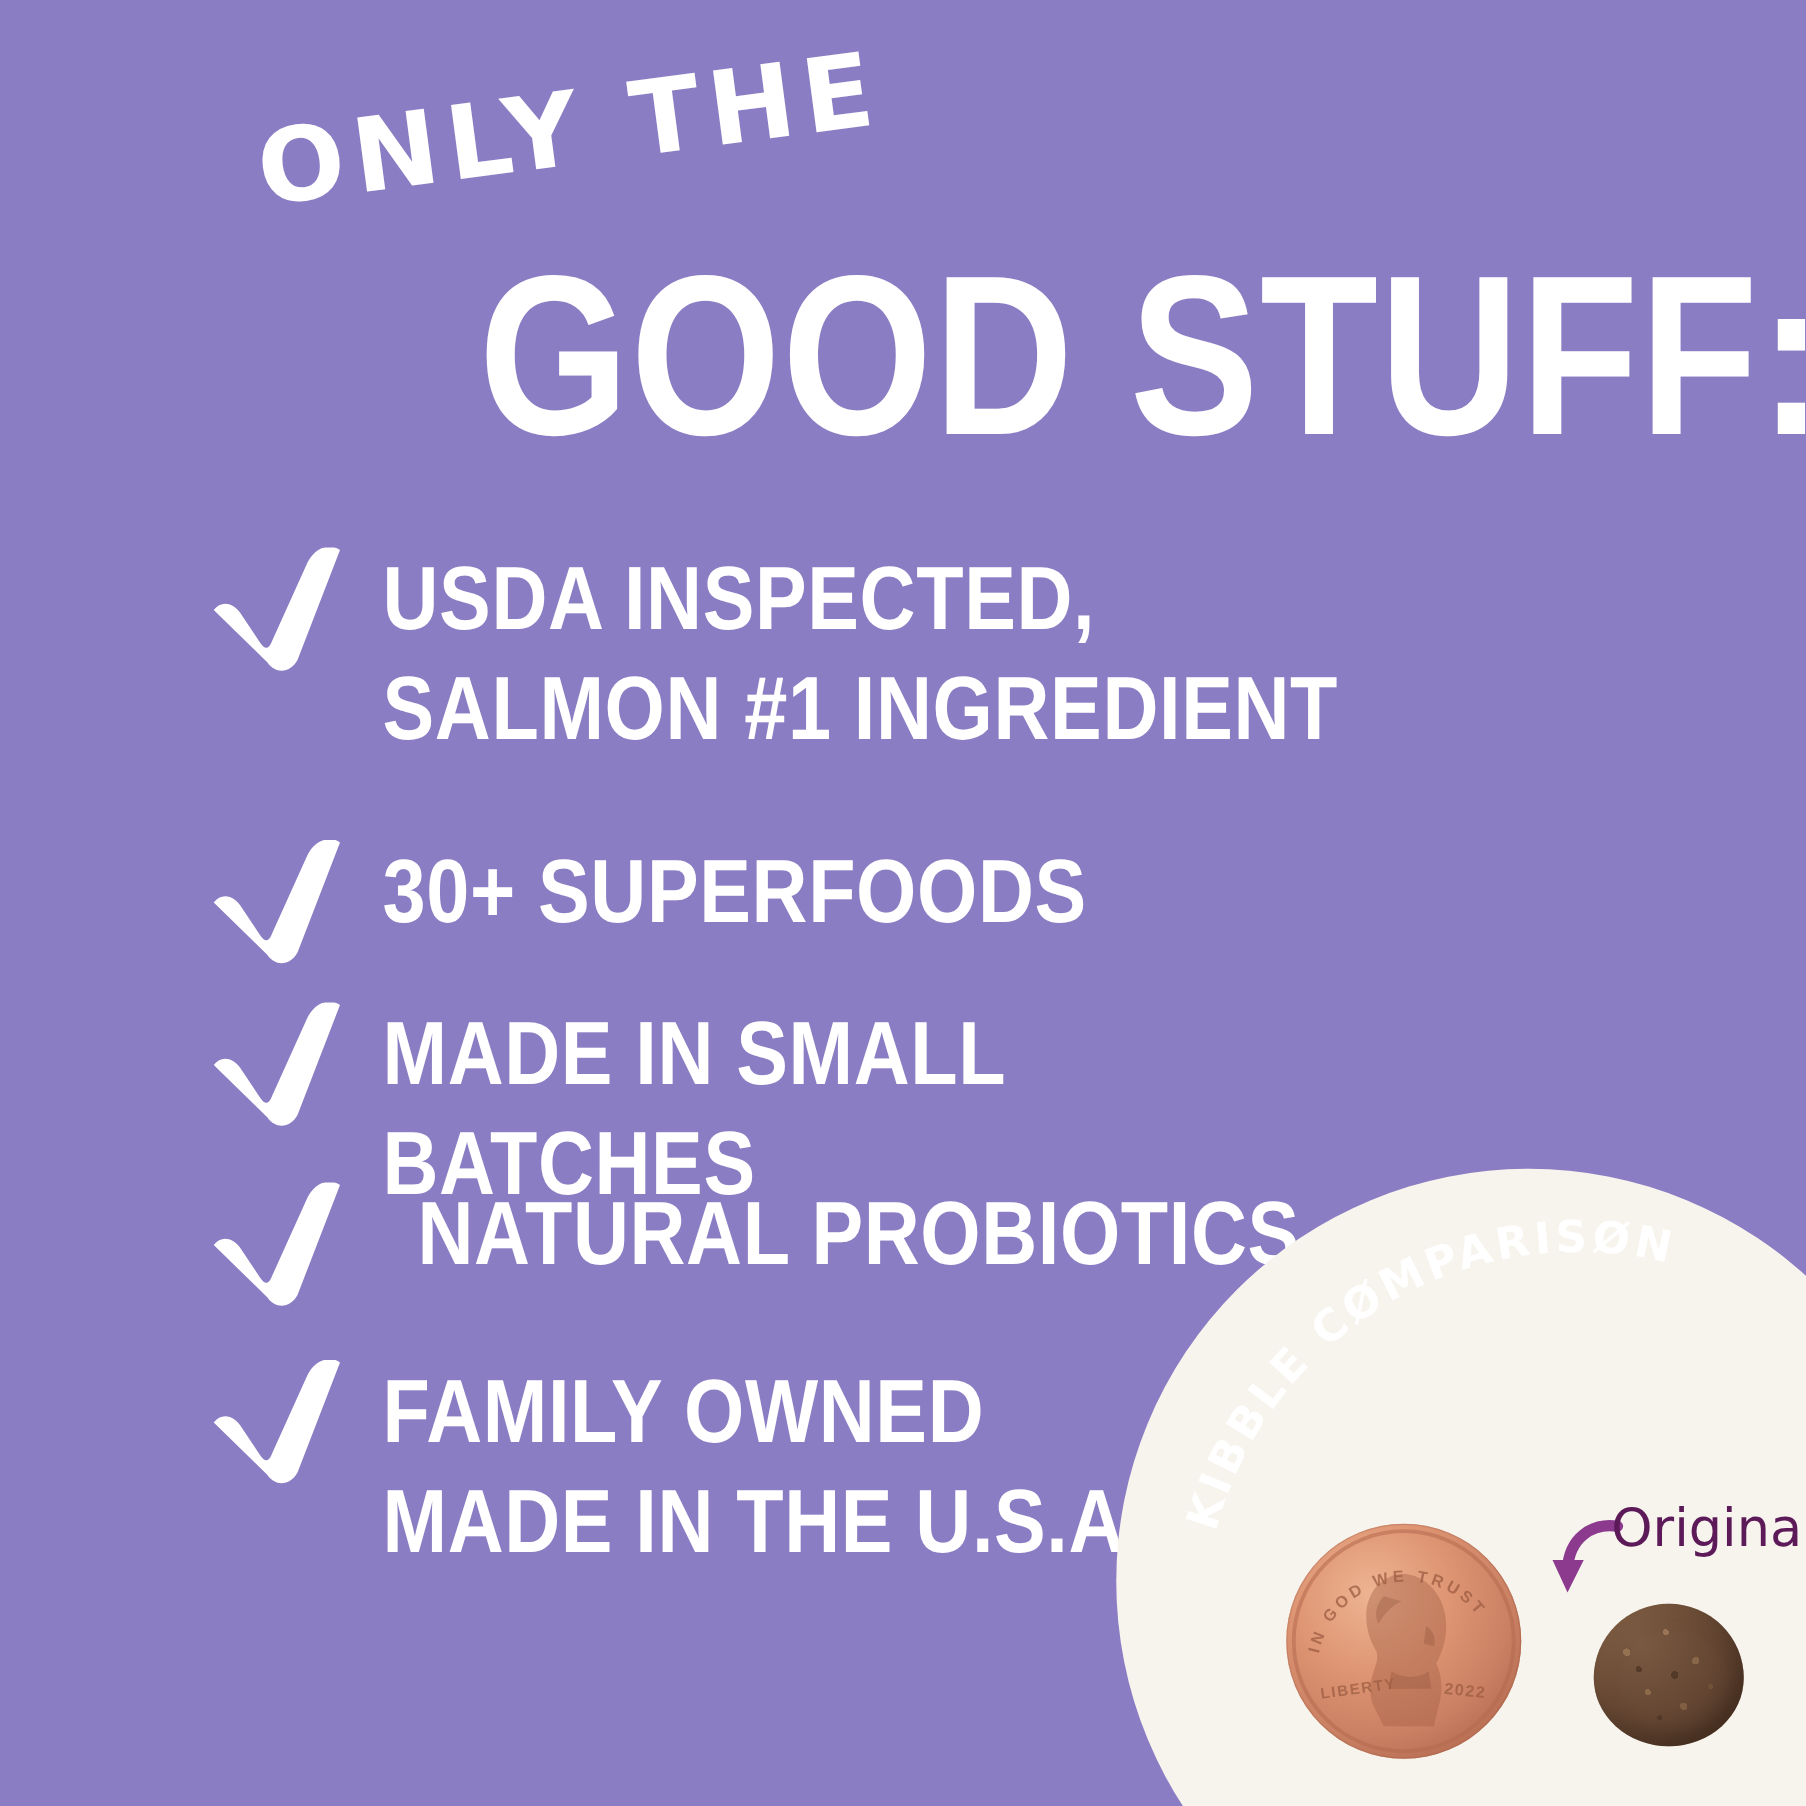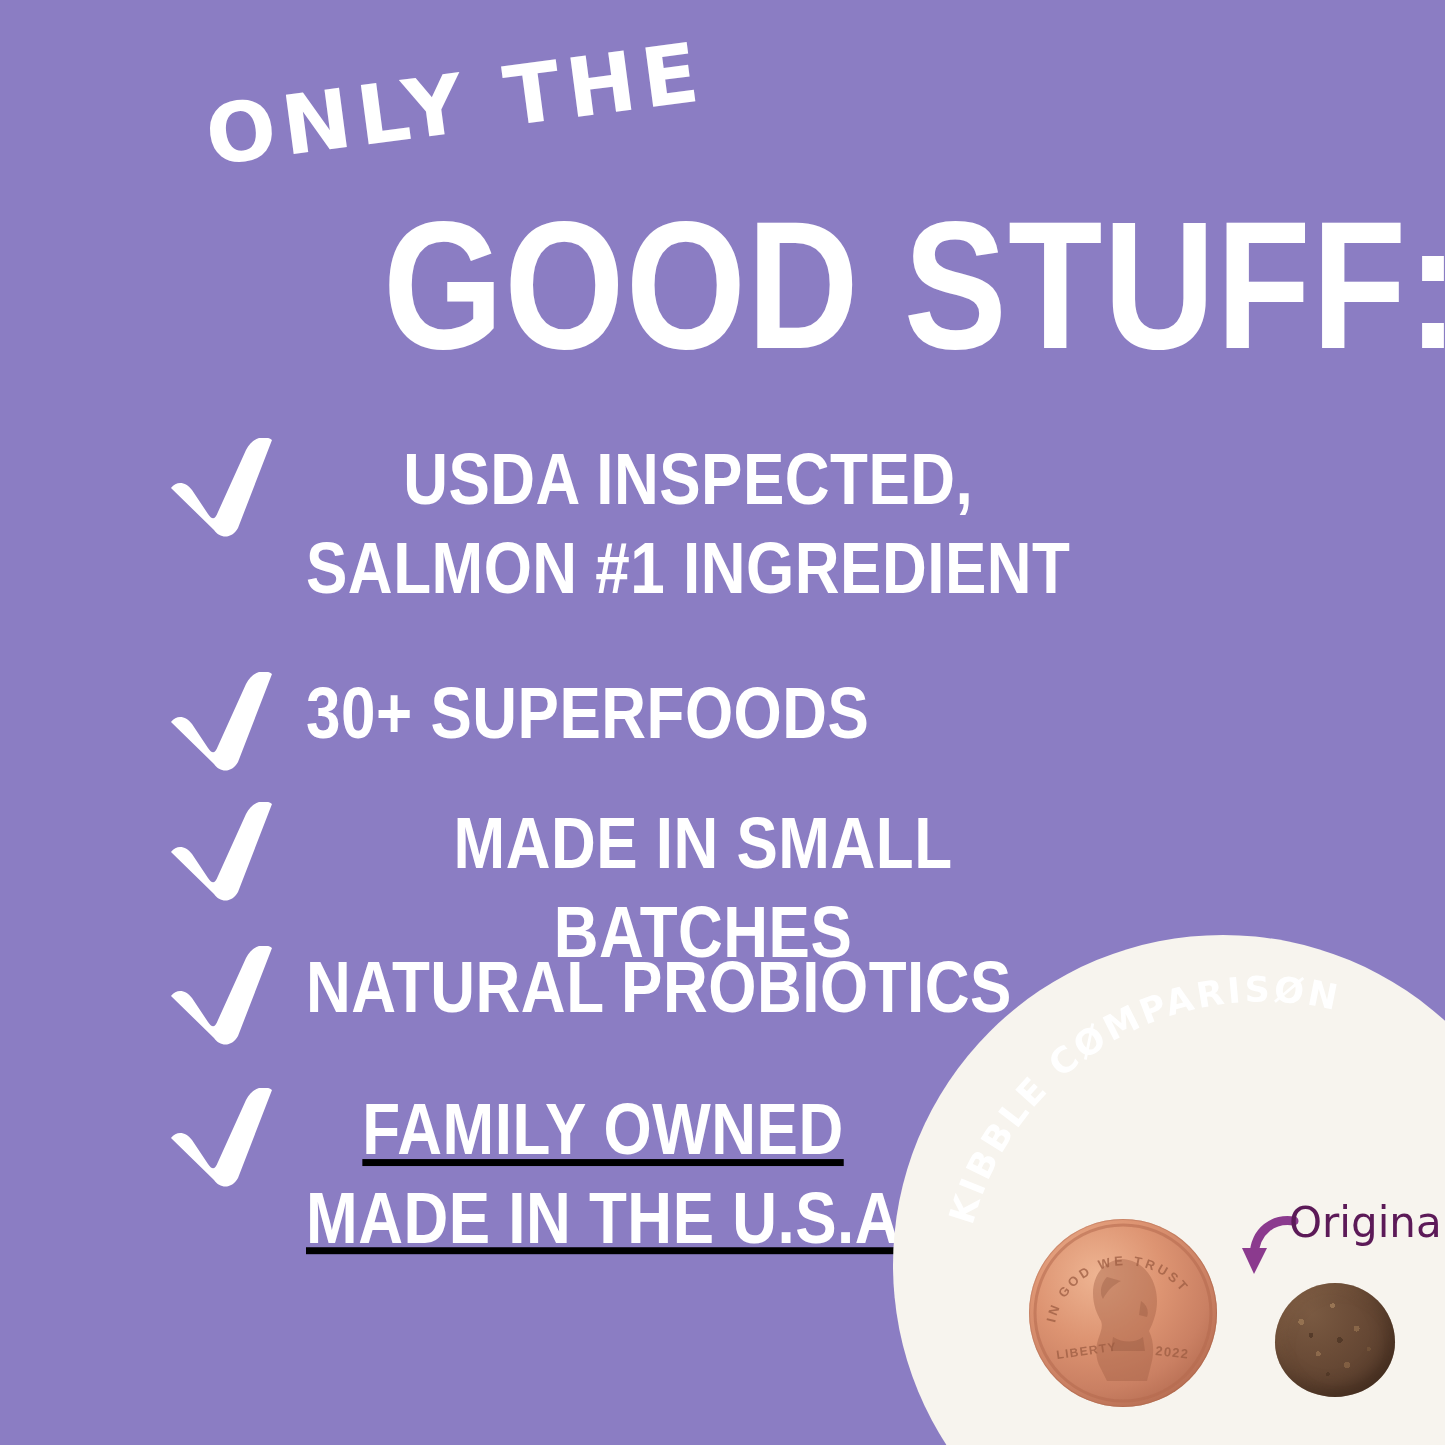--- a/index.html
+++ b/index.html
@@ -66,28 +66,27 @@
     left: 0;
     top: 432px;
     width: 1100px;
   }
 
   .check-row {
     position: absolute;
     left: 168px;
     display: flex;
     align-items: flex-start;
-    text-align: center;
   }
 
   .check-row.r0 { top: 0px; }
   .check-row.r1 { top: 234px; }
   .check-row.r2 { top: 364px; }
-  .check-row.r3 { top: 508px; }
-  .check-row.r4 { top: 650px; text-decoration: underline; }
+  .check-row.r3 { top: 508px; gap: 28px; }
+  .check-row.r4 { top: 650px; }
 
   .check-icon {
     flex: 0 0 auto;
     width: 118px;
     height: 100px;
     margin-top: 6px;
   }
   .check-icon svg { display: block; width: 118px; height: 100px; }
 
   .check-text {

